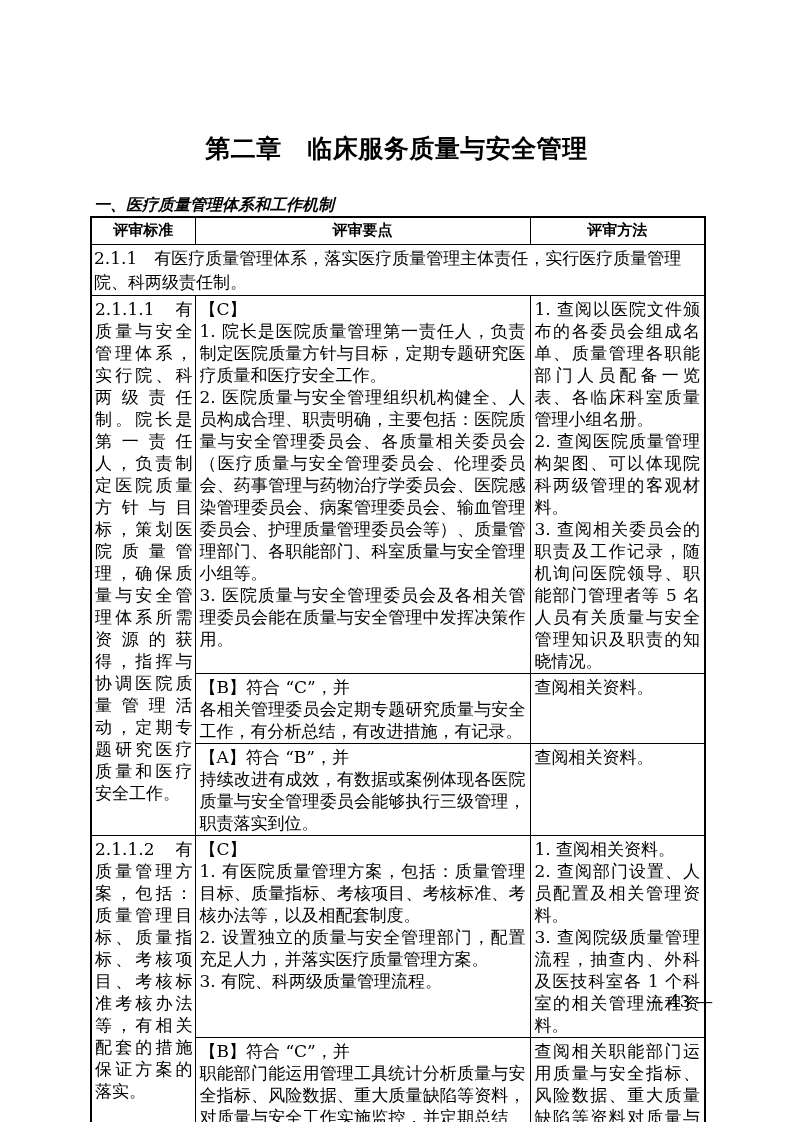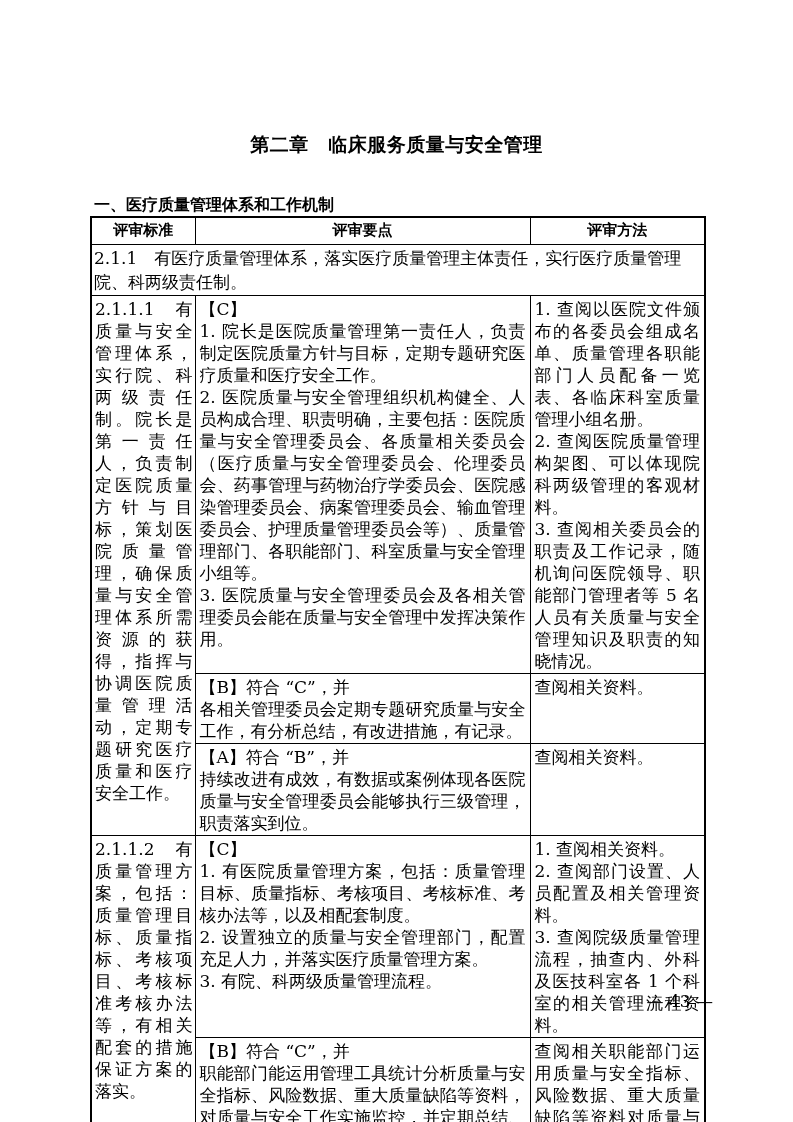--- a/index.html
+++ b/index.html
@@ -14,32 +14,33 @@
     overflow: hidden;
   }
   .chapter-title {
     position: absolute;
     top: 132px;
     left: 0;
     width: 100%;
     margin: 0;
     text-align: center;
     font-family: "DejaVu Sans", "Liberation Sans", sans-serif;
-    font-size: 19px;
+    font-size: 25px;
     font-weight: 700;
     letter-spacing: 0.5px;
   }
   .section-heading {
     position: absolute;
     top: 195px;
     left: 94px;
     margin: 0;
     font-family: "DejaVu Sans", "Liberation Sans", sans-serif;
     font-size: 16px;
     font-weight: 700;
+    font-style: italic;
   }
   table.review-table {
     position: absolute;
     top: 216px;
     left: 90px;
     width: 614px;
     border-collapse: collapse;
     table-layout: fixed;
     border: 2px solid #000;
   }

